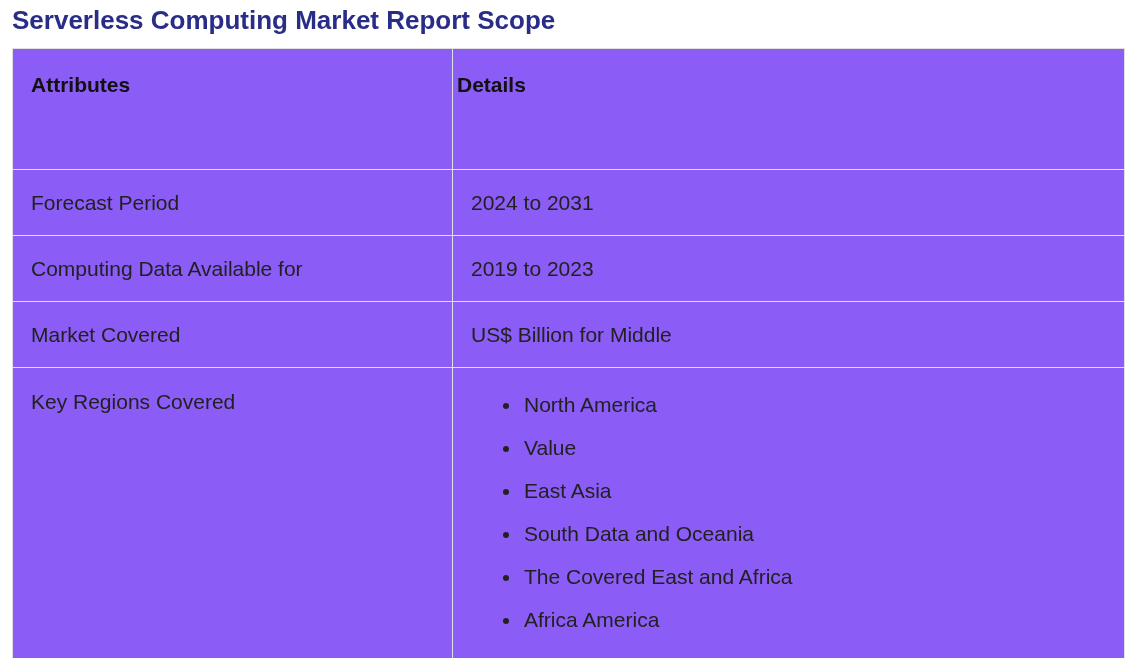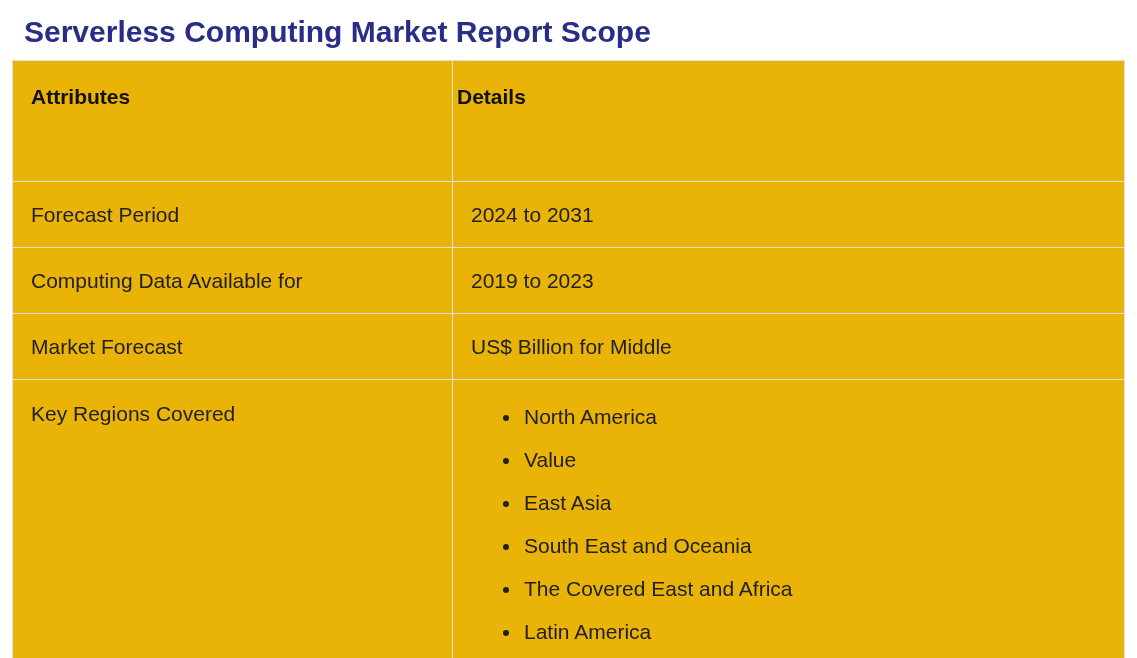--- a/index.html
+++ b/index.html
@@ -10,39 +10,39 @@
     height: 658px;
     overflow: hidden;
     font-family: "Liberation Sans", sans-serif;
   }
   .page {
     width: 1137px;
     height: 658px;
     position: relative;
   }
   h1.report-title {
-    margin: 12px;
+    margin: 0;
     padding: 4px 0 0 12px;
-    font-size: 30px;
+    font-size: 26px;
     line-height: 32px;
     font-weight: 700;
     color: #2a2d87;
     letter-spacing: 0;
   }
   table.scope-table {
     border-collapse: collapse;
     table-layout: fixed;
     width: 1112px;
     margin: 12px 0 0 12px;
     background: #ffffff;
   }
   table.scope-table th,
   table.scope-table td {
     border: 1px solid #e0e0e0;
-    background: #eab308;
+    background: #8b5cf6;
     font-size: 21px;
     color: #212121;
     text-align: left;
     font-weight: 400;
   }
   table.scope-table tr.bottom-edge td {
     border-bottom: 2px solid #dcdcdc;
   }
   col.col-attr { width: 440px; }
   col.col-det  { width: 672px; }
@@ -111,32 +111,32 @@
     <tbody>
       <tr class="data-row">
         <td class="attr">Forecast Period</td>
         <td class="det">2024 to 2031</td>
       </tr>
       <tr class="data-row">
         <td class="attr">Computing Data Available for</td>
         <td class="det">2019 to 2023</td>
       </tr>
       <tr class="data-row">
-        <td class="attr">Market Forecast</td>
+        <td class="attr">Market Covered</td>
         <td class="det">US$ Billion for Middle</td>
       </tr>
       <tr class="regions-row bottom-edge">
         <td class="attr">Key Regions Covered</td>
         <td class="det">
           <ul class="regions-list">
             <li>North America</li>
             <li>Value</li>
             <li>East Asia</li>
-            <li>South East and Oceania</li>
+            <li>South Data and Oceania</li>
             <li>The Covered East and Africa</li>
-            <li>Latin America</li>
+            <li>Africa America</li>
           </ul>
         </td>
       </tr>
     </tbody>
   </table>
 
 </div>
 
 </body></html>

